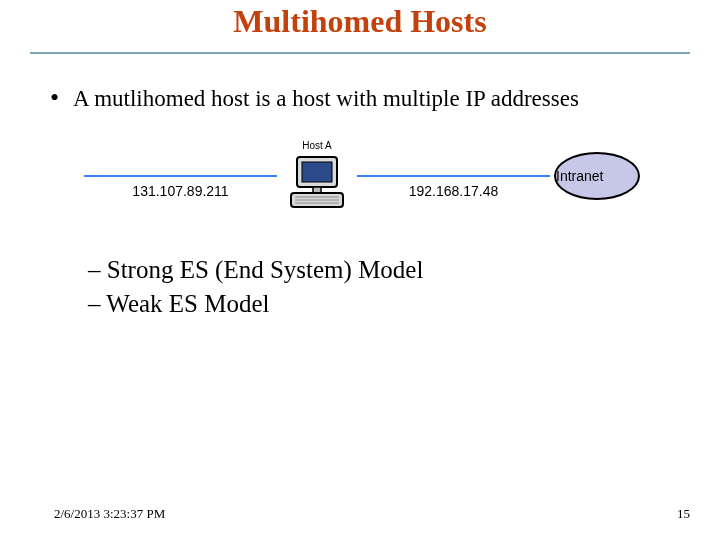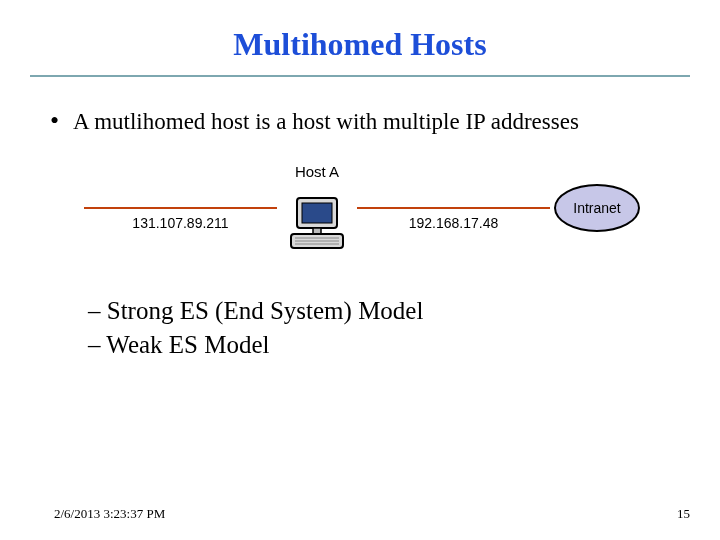--- a/index.html
+++ b/index.html
@@ -8,22 +8,22 @@
     height: 540px;
     background: #fff;
     font-family: "Times New Roman", Times, serif;
     color: #000;
     position: relative;
     overflow: hidden;
   }
   .title {
     text-align: center;
     font-size: 32px;
-    color: #1d4ed8;
-    padding-top: 26px;
+    color: #c2410c;
+    padding-top: 3px;
     padding-bottom: 12px;
   }
   .rule {
     margin: 0 30px;
     border: none;
     border-top: 2px solid #7da7b0;
   }
   .body {
     padding: 28px 50px 0 50px;
   }
@@ -60,53 +60,53 @@
     top: 50%; left: 50%;
     transform: translate(-50%, -55%);
     font-family: Arial, Helvetica, sans-serif;
     font-size: 14px;
     color: #000;
   }
   .conn {
     position: relative;
     flex: 1;
     height: 2px;
-    background: #c2410c;
+    background: #3b82f6;
     margin: 5px 4px;
   }
   .ip {
     position: absolute;
     top: 8px;
     left: 50%;
     transform: translateX(-50%);
     font-family: Arial, Helvetica, sans-serif;
     font-size: 14px;
     white-space: nowrap;
   }
   .host {
     display: flex;
     flex-direction: column;
     align-items: center;
     margin: 0 4px;
   }
   .host-label {
     font-family: Arial, Helvetica, sans-serif;
-    font-size: 15px;
-    margin-bottom: 16px;
+    font-size: 10px;
+    margin-bottom: 4px;
   }
   .host svg { display: block; }
   .intranet {
     width: 86px;
     height: 48px;
     border: 2px solid #000;
     border-radius: 50%;
     background: #c7c7e8;
     display: flex;
     align-items: center;
-    justify-content: center;
+    justify-content: flex-start;
     font-family: Arial, Helvetica, sans-serif;
     font-size: 14px;
   }
   .sublist {
     margin-top: 42px;
     margin-left: 38px;
   }
   .subitem {
     font-size: 25px;
     line-height: 34px;

